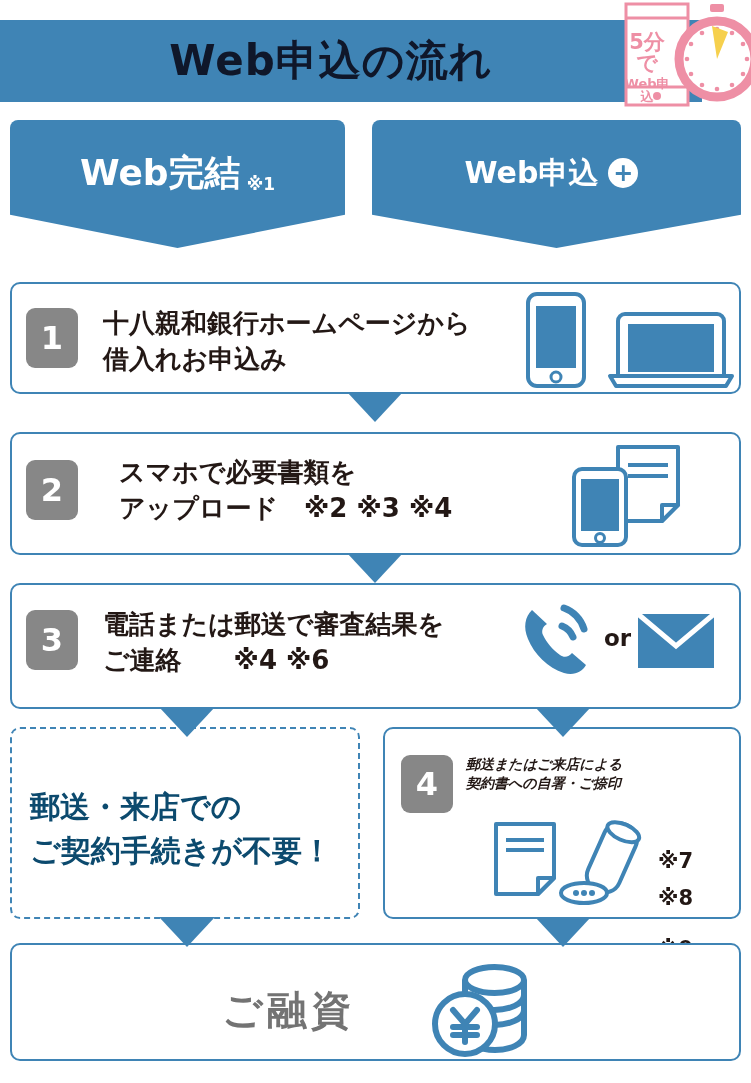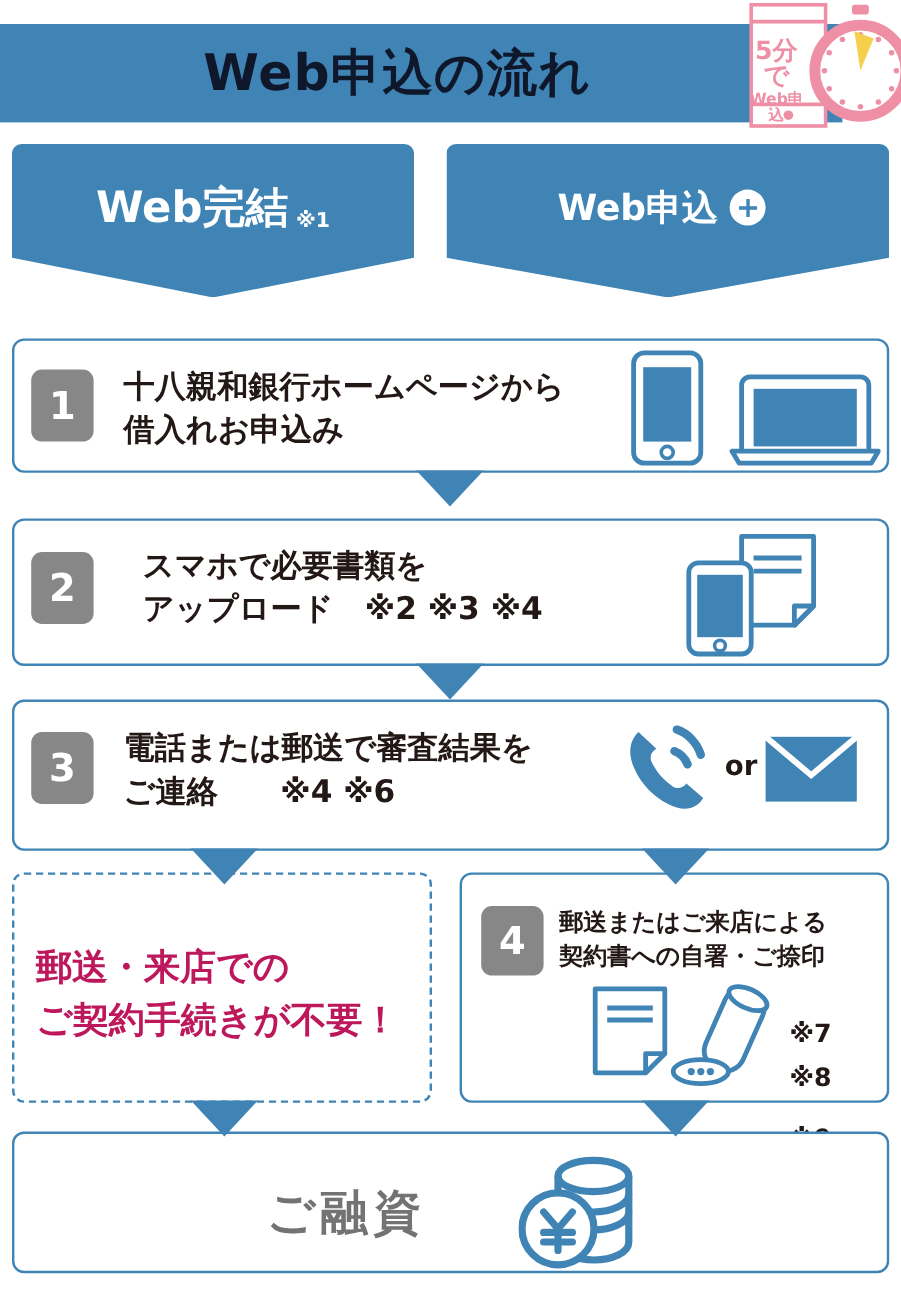--- a/index.html
+++ b/index.html
@@ -131,21 +131,21 @@
     position: absolute;
     width: 0; height: 0;
     border-left: 28px solid transparent;
     border-right: 28px solid transparent;
     border-top: 30px solid #3F84B5;
     z-index: 5;
   }
 
   .dashed-text {
     position: absolute;
-    color: #be185d;
+    color: #0c4a6e;
     font-size: 30px;
     font-weight: bold;
     line-height: 1.45;
     white-space: pre;
   }
 
   .note-col {
     position: absolute;
     color: #231815;
     font-size: 21px;
@@ -281,21 +281,21 @@
 <div class="arrow" style="left:159px; top:707px;"></div>
 <div class="arrow" style="left:535px; top:707px;"></div>
 
 <div class="box dashed" style="left:10px; top:727px; width:350px; height:192px;"></div>
 <div class="dashed-text" style="left:30px; top:785px;">郵送・来店での
 ご契約手続きが不要！</div>
 <div class="arrow" style="left:159px; top:917px;"></div>
 
 <div class="box" style="left:383px; top:727px; width:358px; height:192px;"></div>
 <div class="numbox" style="left:401px; top:755px; width:52px; height:58px;">4</div>
-<div class="steptext" style="left:466px; top:755px; font-size:20px;">郵送またはご来店による
+<div class="steptext" style="left:466px; top:755px; font-size:14px;font-style:italic;">郵送またはご来店による
 契約書への自署・ご捺印</div>
 <div class="icon" style="left:492px; top:820px;">
   <svg width="185" height="95" viewBox="0 0 185 95">
     <g>
       <path d="M4 4 H62 V58 L46 74 H4 Z" fill="#fff" stroke="#3F84B5" stroke-width="4" stroke-linejoin="round"></path>
       <path d="M62 58 H46 V74 Z" fill="#fff" stroke="#3F84B5" stroke-width="4" stroke-linejoin="round"></path>
       <line x1="14" y1="20" x2="52" y2="20" stroke="#3F84B5" stroke-width="4"></line>
       <line x1="14" y1="30" x2="52" y2="30" stroke="#3F84B5" stroke-width="4"></line>
     </g>
     <g>

